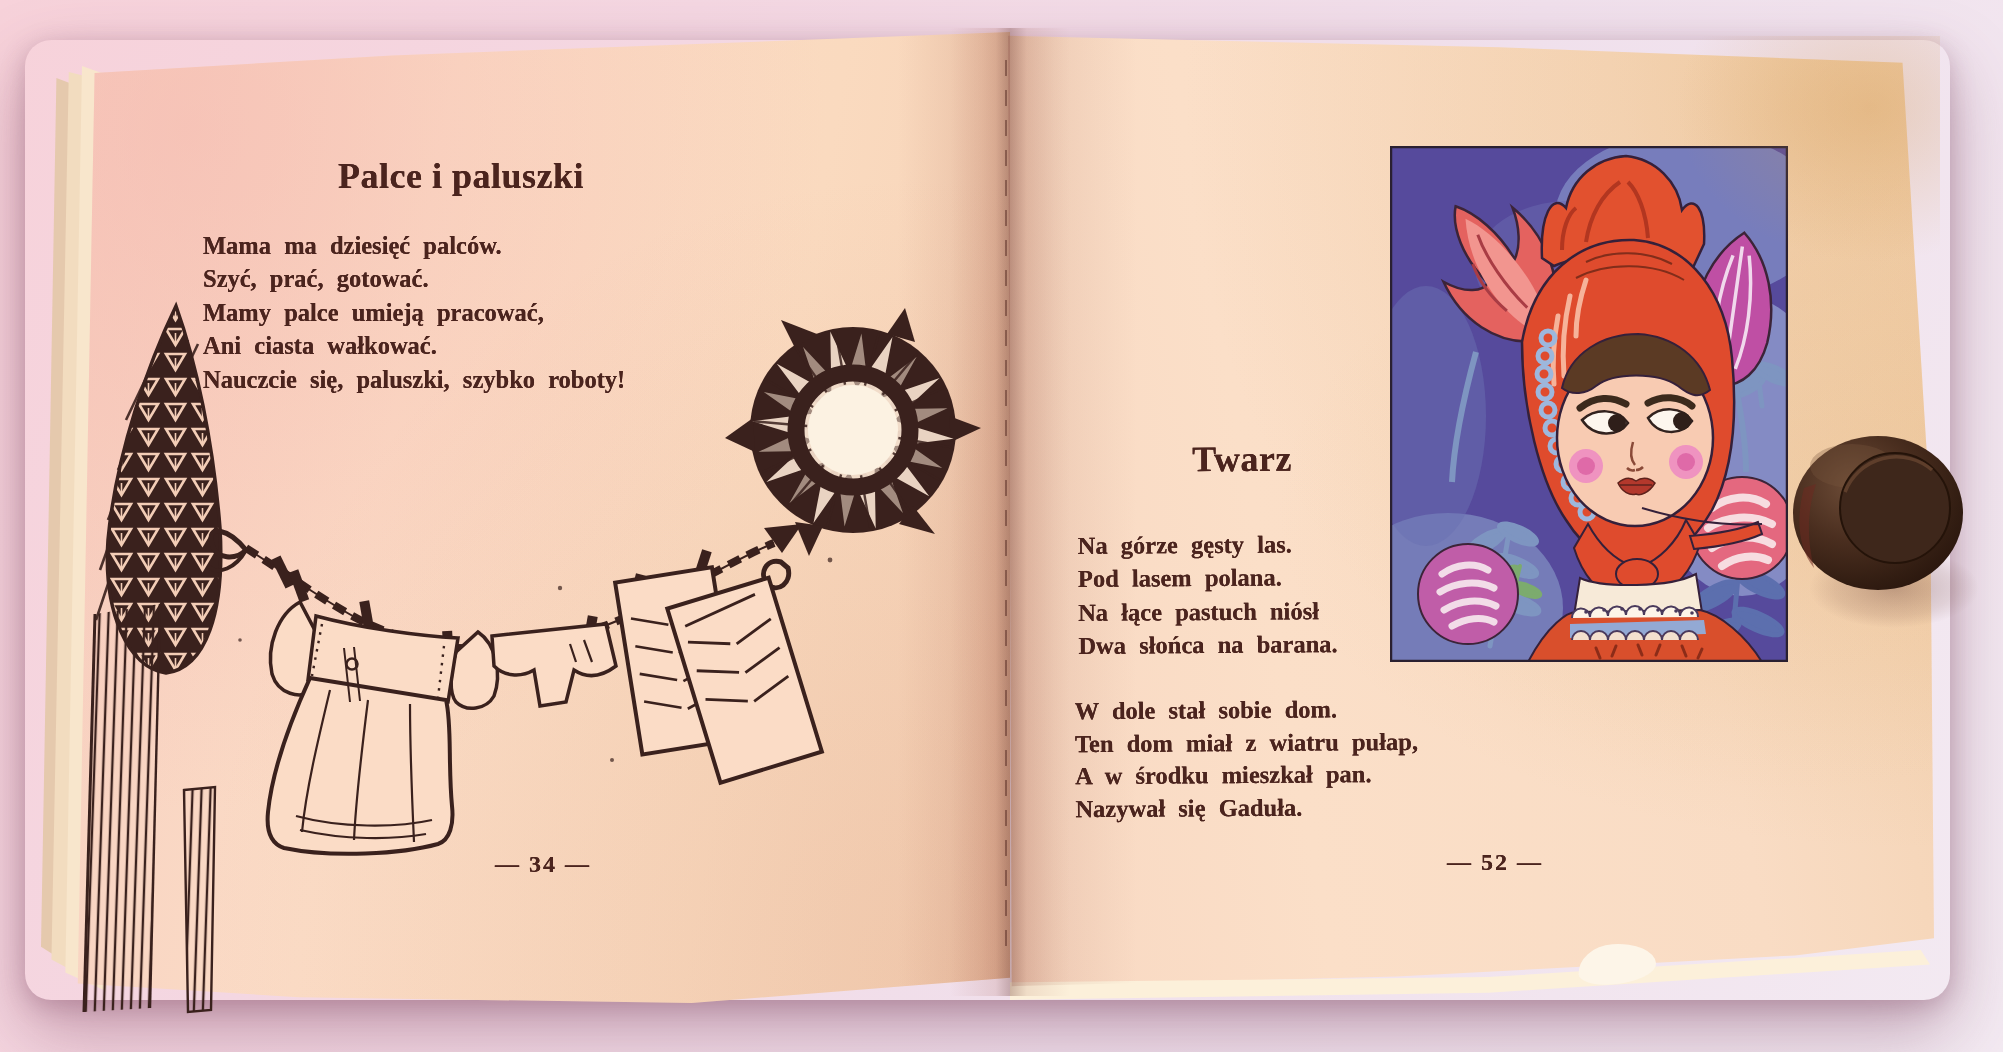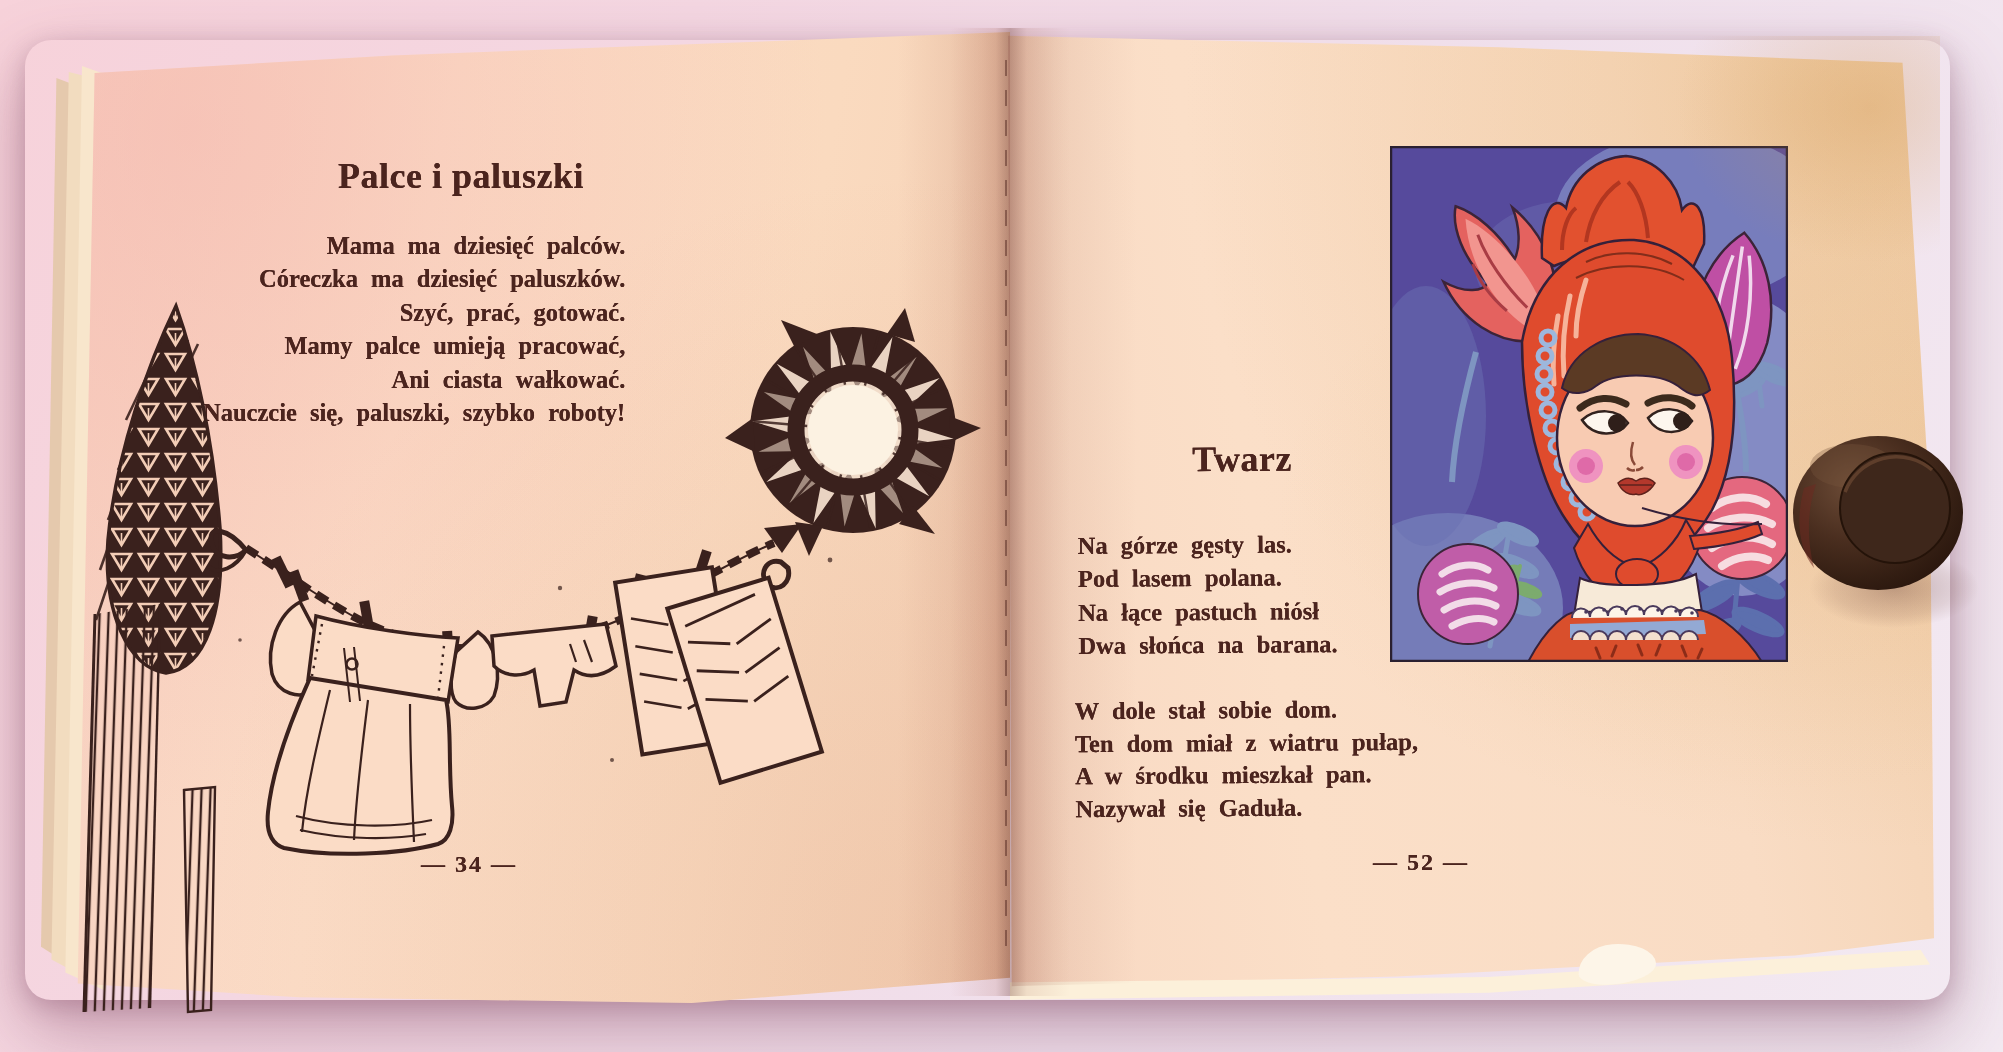--- a/index.html
+++ b/index.html
@@ -39,21 +39,21 @@
     background:linear-gradient(90deg,rgba(140,60,45,.20) 0%,rgba(150,80,60,.10) 5%,transparent 14%);}
   .gutter{left:950px;top:28px;width:120px;height:968px;
     background:linear-gradient(90deg,transparent 0%,rgba(150,70,50,.14) 38%,rgba(95,40,30,.30) 50%,rgba(150,80,60,.12) 64%,transparent 100%);}
   .fold-line{left:1005px;top:60px;width:2px;height:900px;
     background:repeating-linear-gradient(180deg,rgba(70,28,22,.45) 0 16px,transparent 16px 30px);}
   .torn-chip{left:1578px;top:944px;width:78px;height:40px;background:#fdf5e8;
     border-radius:46% 54% 60% 40%/70% 55% 45% 30%;transform:rotate(-4deg);}
   .ink{color:#4b241e;text-shadow:0 0 .4px currentColor;}
   .page-title{font-size:36px;font-weight:bold;text-align:center;letter-spacing:.5px;}
   .poem{font-size:24.5px;font-weight:bold;line-height:33.4px;word-spacing:7px;white-space:nowrap;}
-  .pgnum{font-size:24px;font-weight:bold;text-align:left;letter-spacing:2px;}
+  .pgnum{font-size:24px;font-weight:bold;text-align:right;letter-spacing:2px;}
   .knob-wrap{left:1782px;top:418px;width:206px;height:226px;}
   svg{display:block;}
 </style>
 </head>
 <body>
 
 <div class="canvas">
 
   <div class="abs book-shadow"></div>
 
@@ -65,23 +65,22 @@
   <div class="abs right-page"></div>
   <div class="abs right-underpage"></div>
   <div class="abs left-page-inner-shadow"></div>
   <div class="abs right-page-inner-shadow"></div>
   <div class="abs gutter"></div>
   <div class="abs fold-line"></div>
   <div class="abs torn-chip"></div>
 
   <div class="abs ink page-title" style="left:251px;top:127px;width:420px;margin-top:28px;">Palce i paluszki</div>
 
-  <div class="abs ink poem" style="left:203px;top:229px;text-align:right;">
+  <div class="abs ink poem" style="left:203px;top:229px;">
     <div>Mama ma dziesięć palców.</div>
-    <div>Córeczka ma dziesięć paluszków.</div>
     <div>Szyć, prać, gotować.</div>
     <div>Mamy palce umieją pracować,</div>
     <div>Ani ciasta wałkować.</div>
     <div>Nauczcie się, paluszki, szybko roboty!</div>
   </div>
 
   <div class="abs ink pgnum" style="left:421px;top:851px;width:170px;">— 34 —</div>
 
   <svg class="abs" style="left:0;top:0;" width="2003" height="1052" viewBox="0 0 2003 1052">
     <defs>

